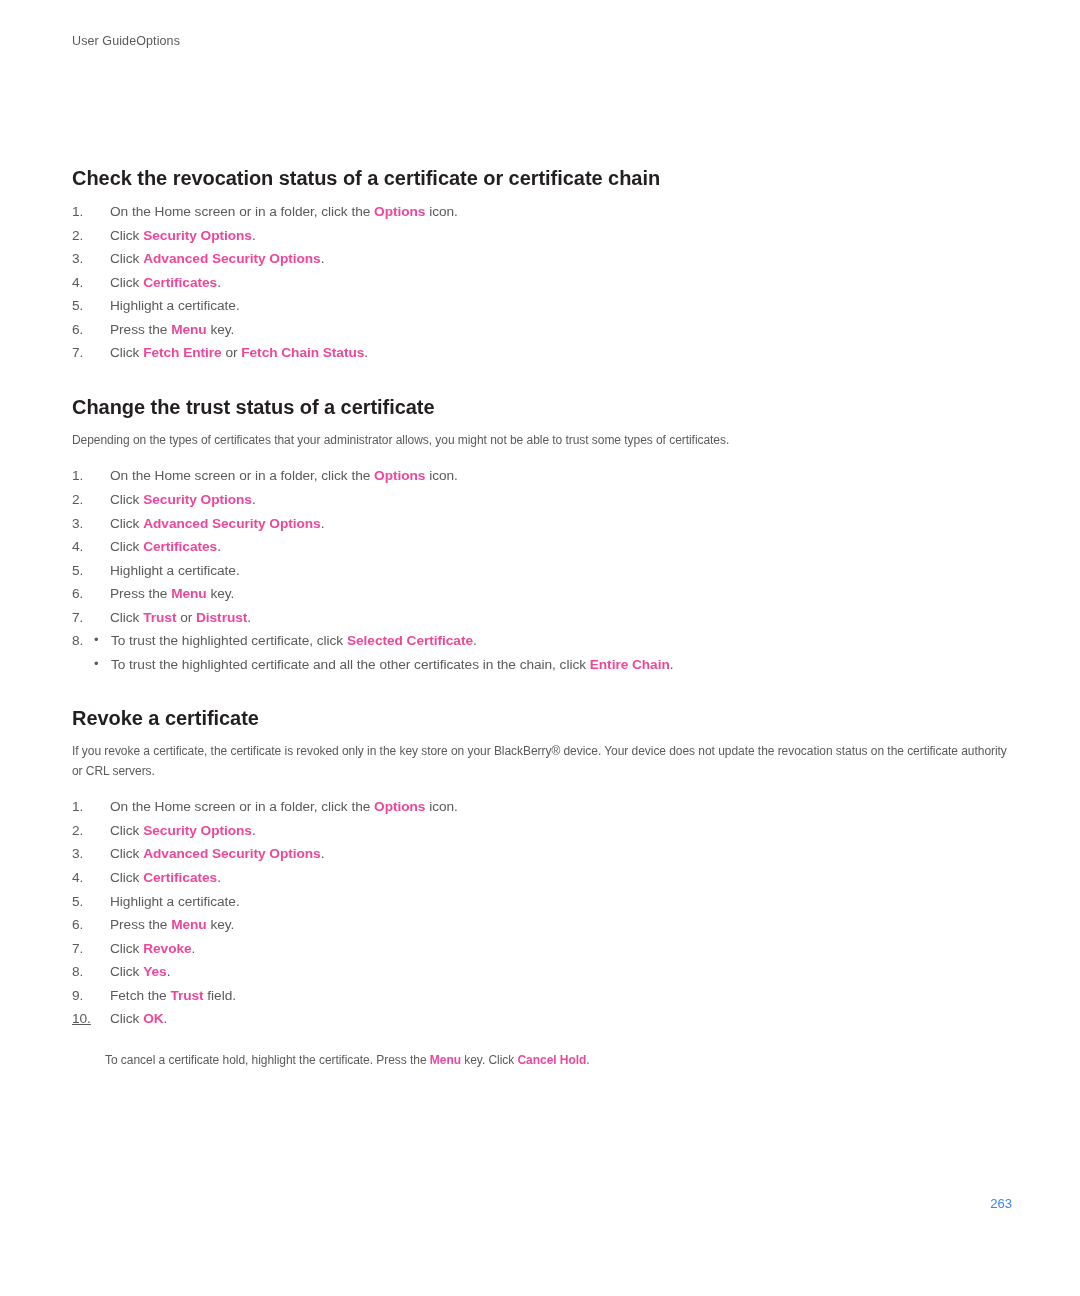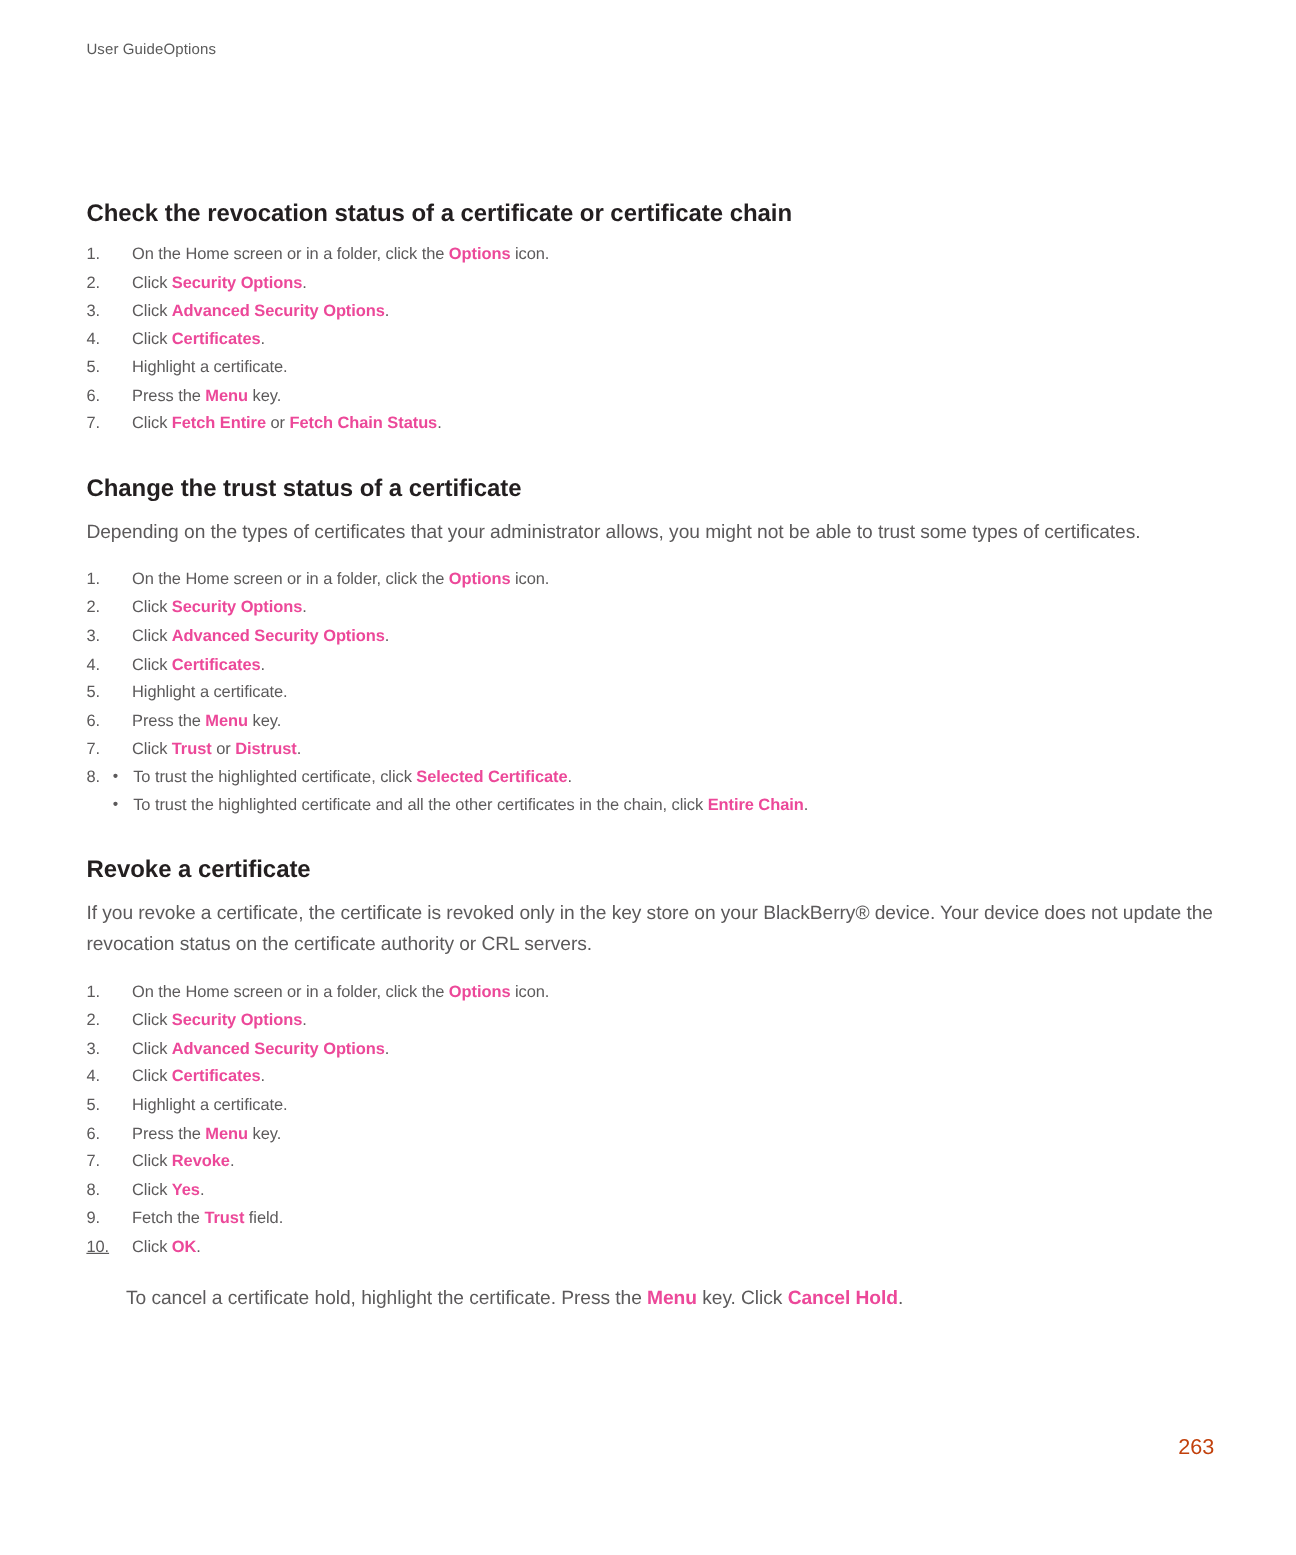--- a/index.html
+++ b/index.html
@@ -55,21 +55,21 @@
     letter-spacing: -0.05px;
     line-height: 1.25;
   }
 
   .section { margin: 0; }
   .section + .section { margin-top: 30px; }
   .sec-revoke { margin-top: 36px; }
 
   p.body-text {
     margin: 0;
-    font-size: 16px;
+    font-size: 12px;
     line-height: 1.62;
     color: #5c5a5b;
     letter-spacing: -0.05px;
   }
   p.intro { margin-top: 11px; }
   p.trailing { margin-top: 20px; margin-left: 33px; }
 
   ol.steps {
     list-style: none;
     margin: 0;
@@ -120,22 +120,22 @@
   b, strong, .bold {
     font-weight: bold;
     color: #ec4899;
   }
 
   
   .folio {
     position: absolute;
     right: 68px;
     top: 1196px;
-    font-size: 18px;
-    color: #c2410c;
+    font-size: 13px;
+    color: #3b82f6;
   }
 </style>
 </head>
 <body>
 
 <div class="page">
 
   <div class="running-head">
     <span class="rh-left">User Guide</span>
     <span class="rh-right">Options</span>

